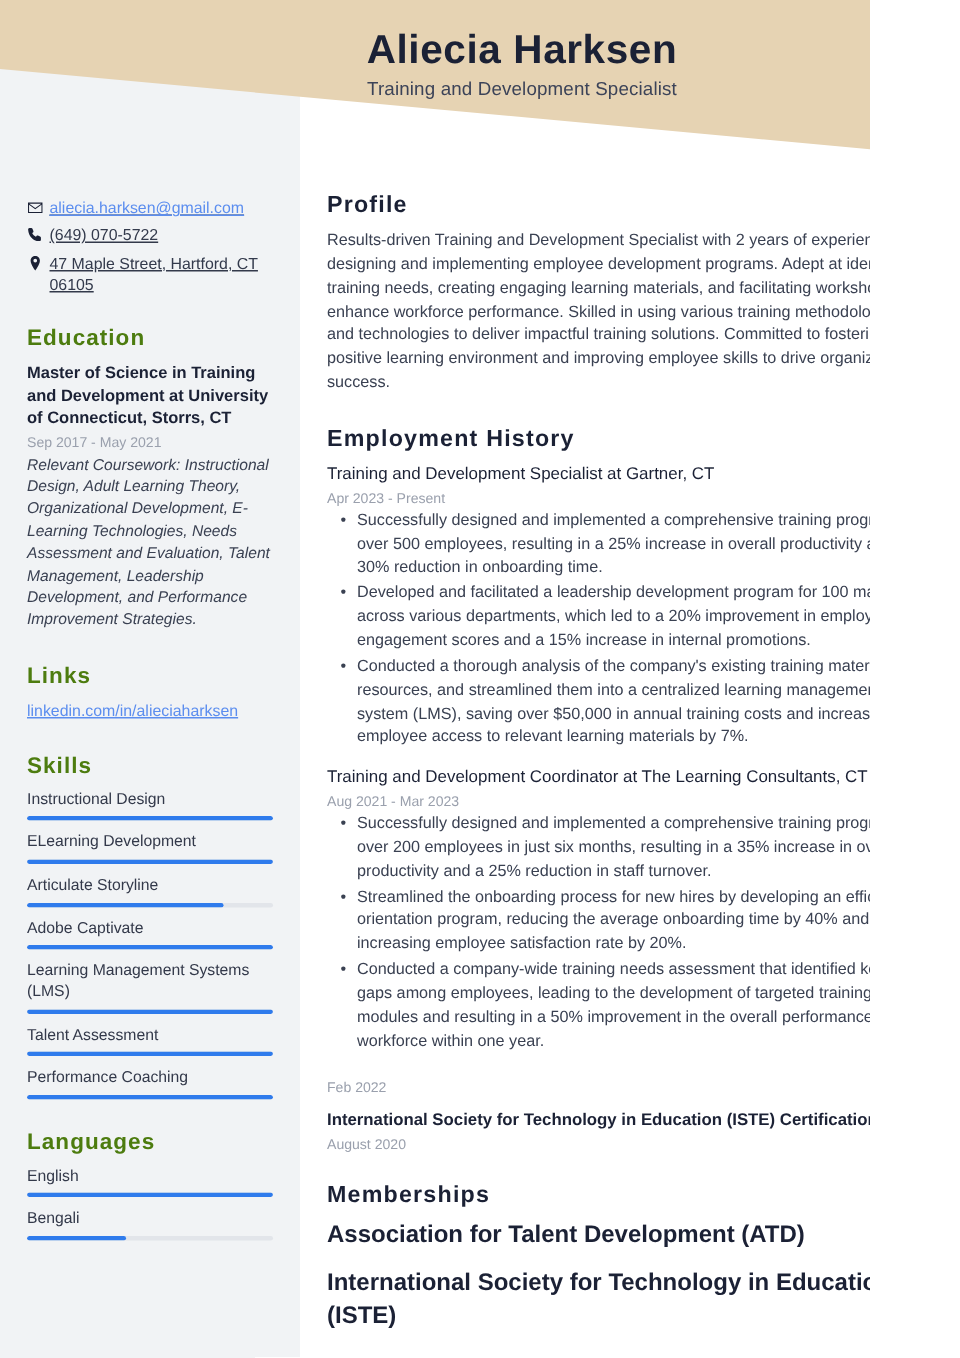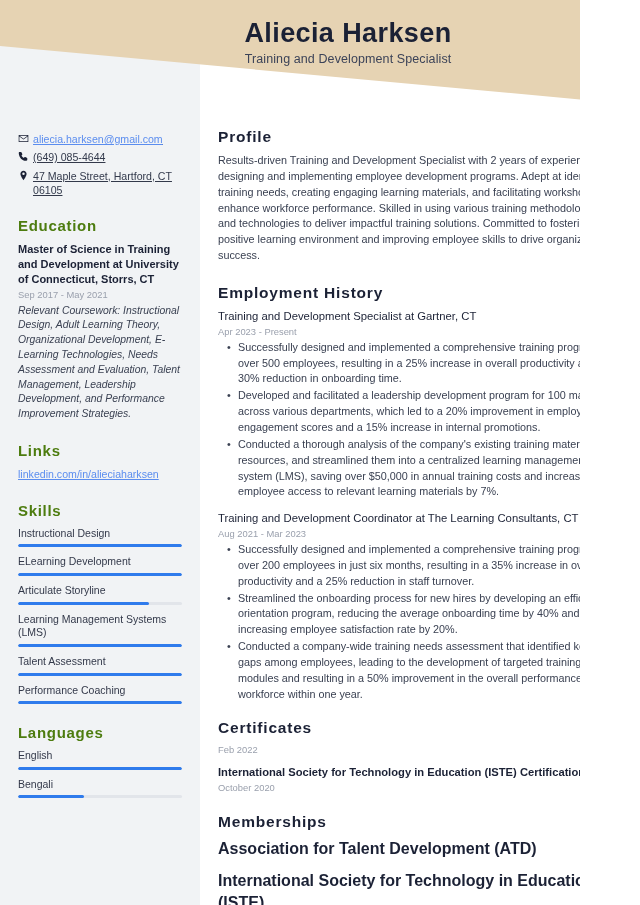--- a/index.html
+++ b/index.html
@@ -279,21 +279,21 @@
           <a href="#">aliecia.harksen@gmail.com</a>
         </span>
       </div>
 
       <div class="contact-row">
         <span class="contact-icon">
           <svg width="11" height="11" viewBox="0 0 16 16" fill="currentColor">
             <path d="M4.2 1.5c.5 0 .9.3 1.1.8l.9 2.1c.2.5.1 1-.3 1.3l-.9.7c.8 1.6 2 2.8 3.6 3.6l.7-.9c.3-.4.8-.5 1.3-.3l2.1.9c.5.2.8.6.8 1.1v2c0 .8-.7 1.4-1.5 1.3C6.4 14.5 1.5 9.6 1.1 3.1 1 2.3 1.6 1.6 2.4 1.5h1.8z"></path>
           </svg>
         </span>
-        <span class="contact-text">(649) 085-4644</span>
+        <span class="contact-text">(649) 070-5722</span>
       </div>
 
       <div class="contact-row">
         <span class="contact-icon">
           <svg width="11" height="11" viewBox="0 0 16 16" fill="currentColor">
             <path d="M8 1C5.5 1 3.5 3 3.5 5.5 3.5 9 8 15 8 15s4.5-6 4.5-9.5C12.5 3 10.5 1 8 1zm0 6.2a1.8 1.8 0 110-3.6 1.8 1.8 0 010 3.6z"></path>
           </svg>
         </span>
         <span class="contact-text">47 Maple Street, Hartford, CT 06105</span>
       </div>
@@ -328,20 +328,26 @@
       <div class="skill">
         <div class="skill-label">ELearning Development</div>
         <div class="skill-track">
           <div class="skill-fill" style="width: 100%;"></div>
         </div>
       </div>
       <div class="skill">
         <div class="skill-label">Articulate Storyline</div>
         <div class="skill-track">
           <div class="skill-fill" style="width: 80%;"></div>
+        </div>
+      </div>
+      <div class="skill">
+        <div class="skill-label">Adobe Captivate</div>
+        <div class="skill-track">
+          <div class="skill-fill" style="width: 100%;"></div>
         </div>
       </div>
       <div class="skill">
         <div class="skill-label">Learning Management Systems (LMS)</div>
         <div class="skill-track">
           <div class="skill-fill" style="width: 100%;"></div>
         </div>
       </div>
       <div class="skill">
         <div class="skill-label">Talent Assessment</div>
@@ -401,29 +407,28 @@
         <div class="job-date">Aug 2021 - Mar 2023</div>
         <ul class="bullets">
           <li>Successfully designed and implemented a comprehensive training program for over 200 employees in just six months, resulting in a 35% increase in overall productivity and a 25% reduction in staff turnover.</li>
           <li>Streamlined the onboarding process for new hires by developing an efficient orientation program, reducing the average onboarding time by 40% and increasing employee satisfaction rate by 20%.</li>
           <li>Conducted a company-wide training needs assessment that identified key skill gaps among employees, leading to the development of targeted training modules and resulting in a 50% improvement in the overall performance of the workforce within one year.</li>
         </ul>
       </div>
     </div>
 
     <div class="section">
-      <div class="main-heading">Certificates</div>
 
       <div class="cert">
         <div class="cert-date">Feb 2022</div>
       </div>
 
       <div class="cert">
         <div class="cert-title">International Society for Technology in Education (ISTE) Certification</div>
-        <div class="cert-date">October 2020</div>
+        <div class="cert-date">August 2020</div>
       </div>
     </div>
 
     <div class="section">
       <div class="main-heading">Memberships</div>
       <div class="member-item">Association for Talent Development (ATD)</div>
       <div class="member-item">International Society for Technology in Education (ISTE)</div>
     </div>
 
   </div>

